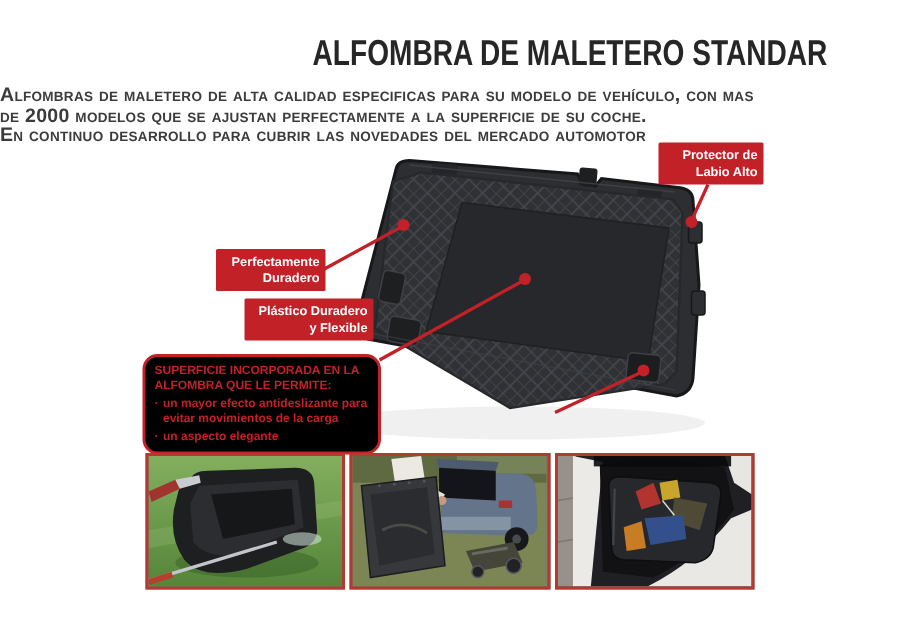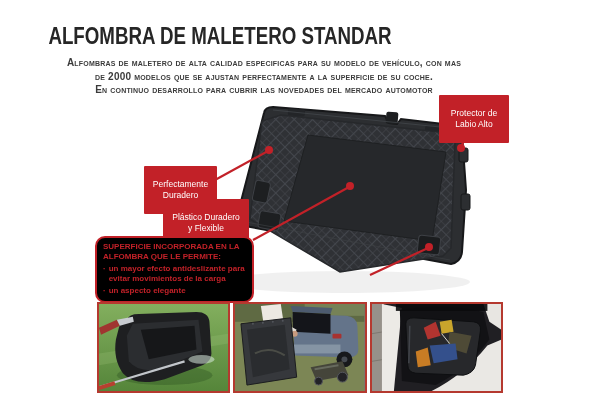--- a/index.html
+++ b/index.html
@@ -6,36 +6,36 @@
     --red:#c22128;
     --photo-red:#b5392f;
     --ink:#2a2a2a;
   }
   html,body{margin:0;padding:0;background:#fff;}
   .page{
     position:relative;width:600px;height:420px;background:#ffffff;overflow:hidden;
     font-family:"Liberation Sans",sans-serif;
   }
   
-  .title-wrap{position:absolute;top:22px;left:0;width:600px;text-align:left;}
+  .title-wrap{position:absolute;top:22px;left:0;width:600px;text-align:right;}
   .title{
     display:inline-block;font-size:24px;font-weight:bold;color:#262626;
     letter-spacing:0px;transform:scaleX(.78);transform-origin:center;white-space:nowrap;
   }
   .desc{
-    position:absolute;top:56px;left:0;width:528px;text-align:center;
-    color:#3b3b3b;font-weight:bold;font-size:10px;line-height:13.5px;
+    position:absolute;top:56px;left:0;width:528px;text-align:left;
+    color:#3b3b3b;font-weight:bold;font-size:13px;line-height:13.5px;
     font-variant:small-caps;letter-spacing:.2px;
   }
   
   svg.overlay{position:absolute;left:0;top:0;width:600px;height:420px;}
   
   .badge{
-    position:absolute;background:var(--red);color:#fff;font-weight:normal;
-    font-size:8.5px;line-height:1.3;text-align:center;padding:13px 4px;
+    position:absolute;background:var(--red);color:#fff;font-weight:bold;
+    font-size:8.5px;line-height:1.3;text-align:right;padding:3px 4px;
     white-space:pre-line;box-sizing:border-box;border-radius:1px;
   }
   #badge-protector{left:439px;top:95px;width:70px;}
   #badge-adaptada{left:144px;top:166px;width:73px;}
   #badge-plastico{left:127px;top:199px;width:86px;margin-left:36px;}
   #badge-alojamiento{left:276px;top:273px;width:95px;}
   
   .info-box{
     position:absolute;left:95px;top:236px;width:159px;box-sizing:border-box;
     background:#000000;border:2px solid var(--red);border-radius:10px;

